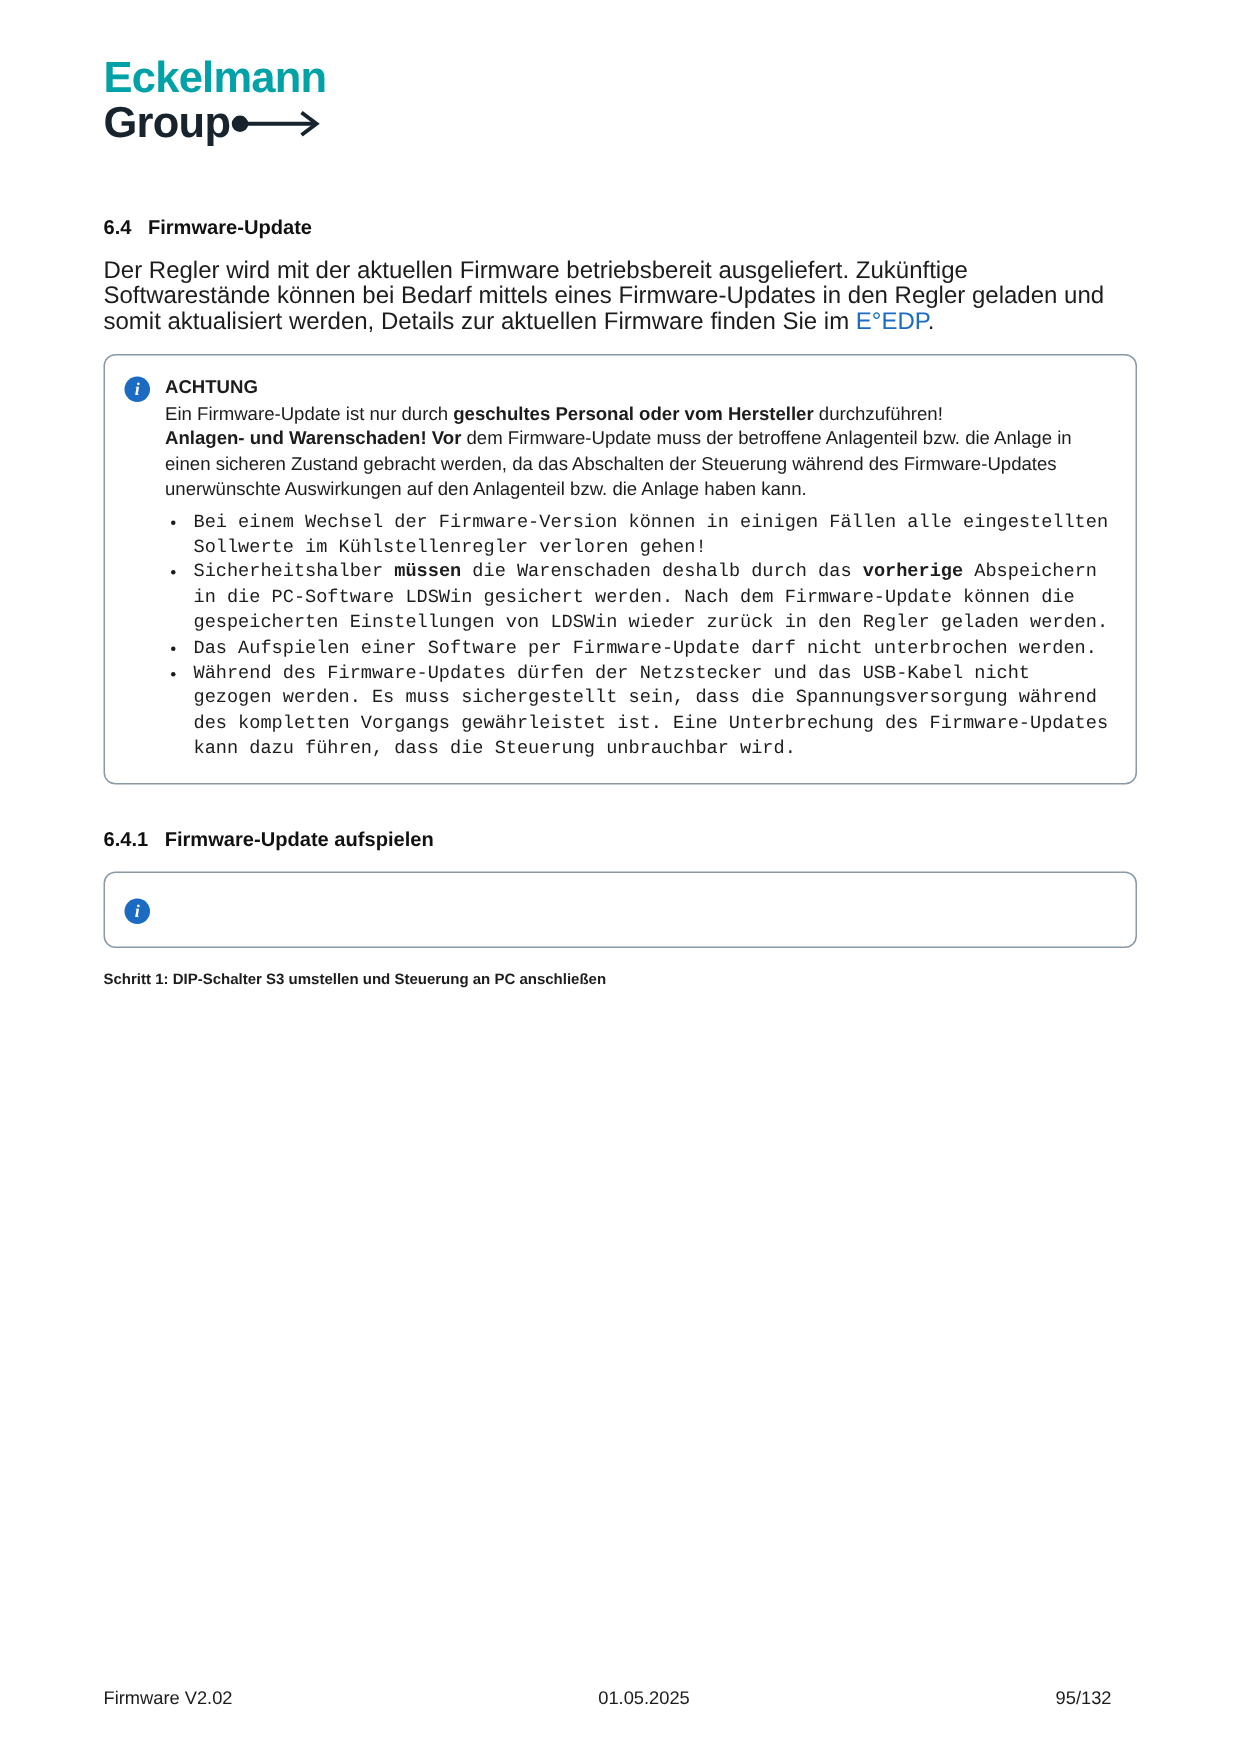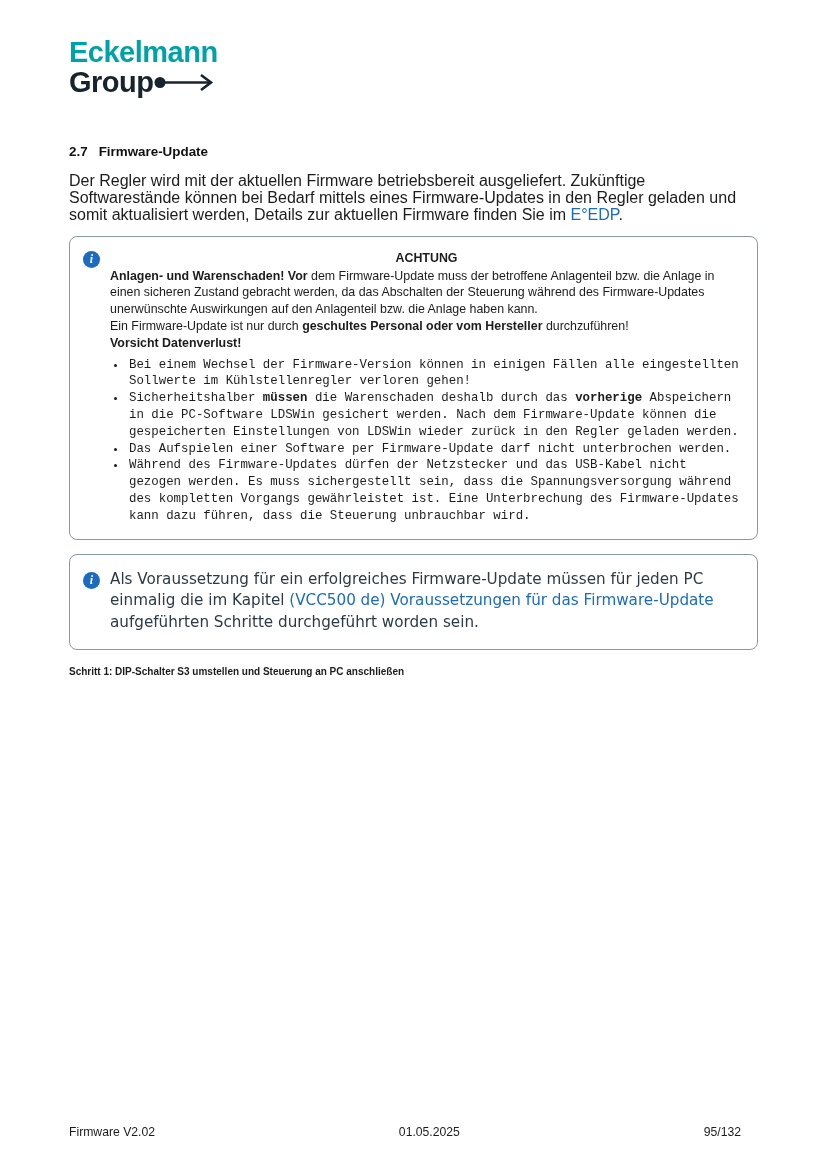--- a/index.html
+++ b/index.html
@@ -46,21 +46,21 @@
     background:#fff;
   }
   .info-icon{
     width:17px;height:17px;border-radius:50%;
     background:var(--blue);color:#fff;
     font:italic 700 12px/17px "Liberation Serif", serif;
     text-align:center;
     flex:0 0 17px;margin-top:1px;
   }
   .notice-body{font-size:12.4px;line-height:16.8px;flex:1;}
-  .notice-title{font-weight:700;margin-bottom:1px;text-align:center;}
+  .notice-title{font-weight:700;margin-bottom:1px;}
   .notice-body p{margin:0;}
   .notice-list{margin:5px 0 0;padding-left:17px;}
   .notice-list li{padding-left:2px;font-family:Liberation Mono, monospace;}
   .notice2{margin-top:14px;padding:14px 14px 15px 13px;}
   .notice2 .info-icon{margin-top:3px;}
   .notice2-text{
     font-family:"DejaVu Sans", sans-serif;
     font-size:15.2px;line-height:21.8px;
     color:#2c3a46;flex:1;
   }
@@ -88,47 +88,48 @@
         <circle cx="6" cy="9.5" r="5.5" fill="#17242e"></circle>
         <line x1="6" y1="9.5" x2="56" y2="9.5" stroke="#17242e" stroke-width="2.6"></line>
         <polyline points="47,2 57,9.5 47,17" fill="none" stroke="#17242e" stroke-width="2.6"></polyline>
       </svg>
     </div>
   </header>
 
   <main class="content">
 
     <h2 class="h-section">
-      <span class="h-num">2.7</span><span>Firmware-Update</span>
+      <span class="h-num">6.4</span><span>Firmware-Update</span>
     </h2>
 
     <p class="body-p"><span>Der Regler wird mit der aktuellen Firmware betriebsbereit ausgeliefert. Zukünftige Softwarestände können bei Bedarf mittels eines Firmware-Updates in den Regler geladen und somit aktualisiert werden, Details zur aktuellen Firmware finden Sie im </span><span class="link">E°EDP</span><span>.</span></p>
 
     <section class="notice">
       <div class="info-icon"><span>i</span></div>
       <div class="notice-body">
         <div class="notice-title">ACHTUNG</div>
         <div>
+            <p><span>Ein Firmware-Update ist nur durch </span><span class="b">geschultes Personal oder vom Hersteller</span><span> durchzuführen!</span></p>
             <p><span class="b">Anlagen- und Warenschaden! Vor</span><span> dem Firmware-Update muss der betroffene Anlagenteil bzw. die Anlage in einen sicheren Zustand gebracht werden, da das Abschalten der Steuerung während des Firmware-Updates unerwünschte Auswirkungen auf den Anlagenteil bzw. die Anlage haben kann.</span></p>
-            <p><span>Ein Firmware-Update ist nur durch </span><span class="b">geschultes Personal oder vom Hersteller</span><span> durchzuführen!</span></p>
-            <p><span class="b">Vorsicht Datenverlust!</span></p>
           </div>
         <ul class="notice-list">
             <li><span>Bei einem Wechsel der Firmware-Version können in einigen Fällen alle eingestellten Sollwerte im Kühlstellenregler verloren gehen!</span></li>
             <li><span>Sicherheitshalber </span><span class="b">müssen</span><span> die Warenschaden deshalb durch das </span><span class="b">vorherige</span><span> Abspeichern in die PC-Software LDSWin gesichert werden. Nach dem Firmware-Update können die gespeicherten Einstellungen von LDSWin wieder zurück in den Regler geladen werden.</span></li>
             <li><span>Das Aufspielen einer Software per Firmware-Update darf nicht unterbrochen werden.</span></li>
             <li><span>Während des Firmware-Updates dürfen der Netzstecker und das USB-Kabel nicht gezogen werden. Es muss sichergestellt sein, dass die Spannungsversorgung während des kompletten Vorgangs gewährleistet ist. Eine Unterbrechung des Firmware-Updates kann dazu führen, dass die Steuerung unbrauchbar wird.</span></li>
           </ul>
       </div>
     </section>
 
+    <h2 class="h-sub">
+      <span class="h-num">6.4.1</span><span>Firmware-Update aufspielen</span>
+    </h2>
 
     <section class="notice notice2">
       <div class="info-icon"><span>i</span></div>
-      <div class="notice2-text"><span>Als Voraussetzung für ein erfolgreiches Firmware-Update müssen für jeden PC einmalig die im Kapitel </span><span class="link">(VCC500 de) Voraussetzungen für das Firmware-Update</span><span> aufgeführten Schritte durchgeführt worden sein.</span></div>
     </section>
 
     <p class="step">Schritt 1: DIP-Schalter S3 umstellen und Steuerung an PC anschließen</p>
 
   </main>
 
   <footer class="footer">
     <span>Firmware V2.02</span>
     <span>01.05.2025</span>
     <span>95/132</span>

